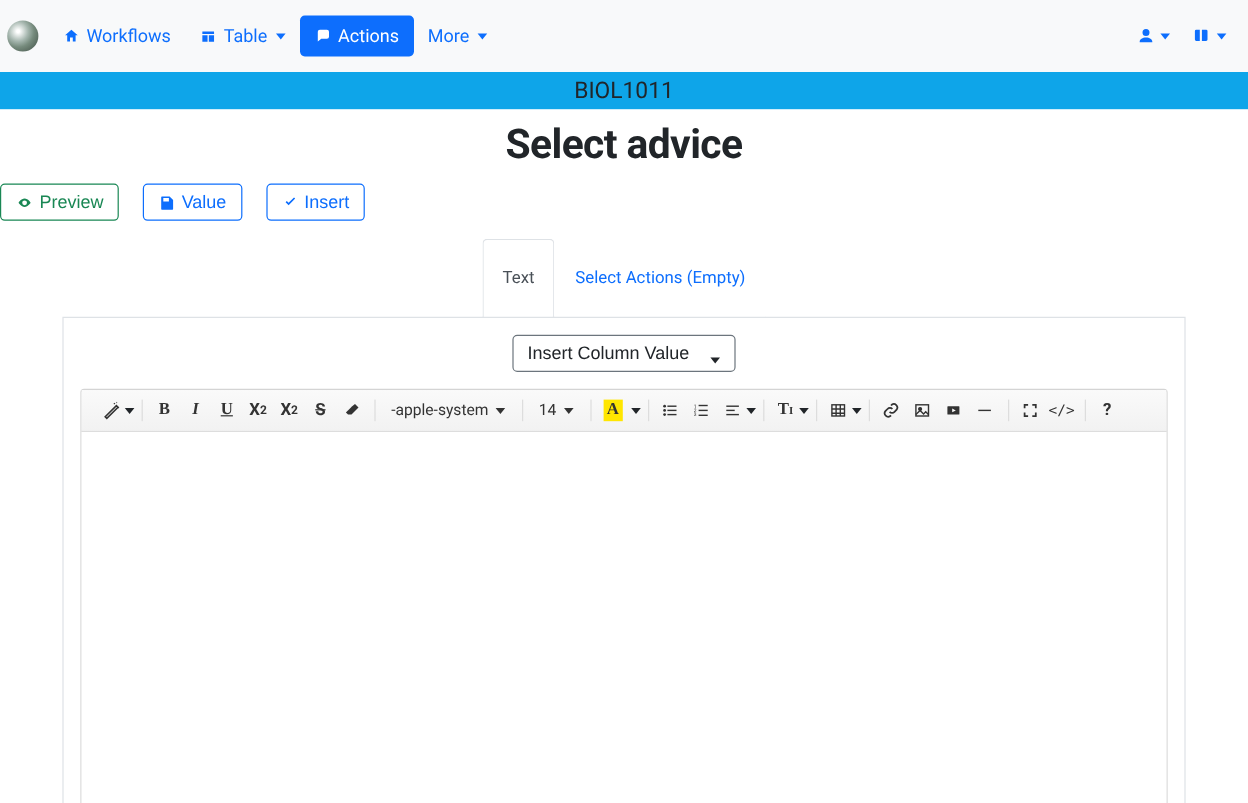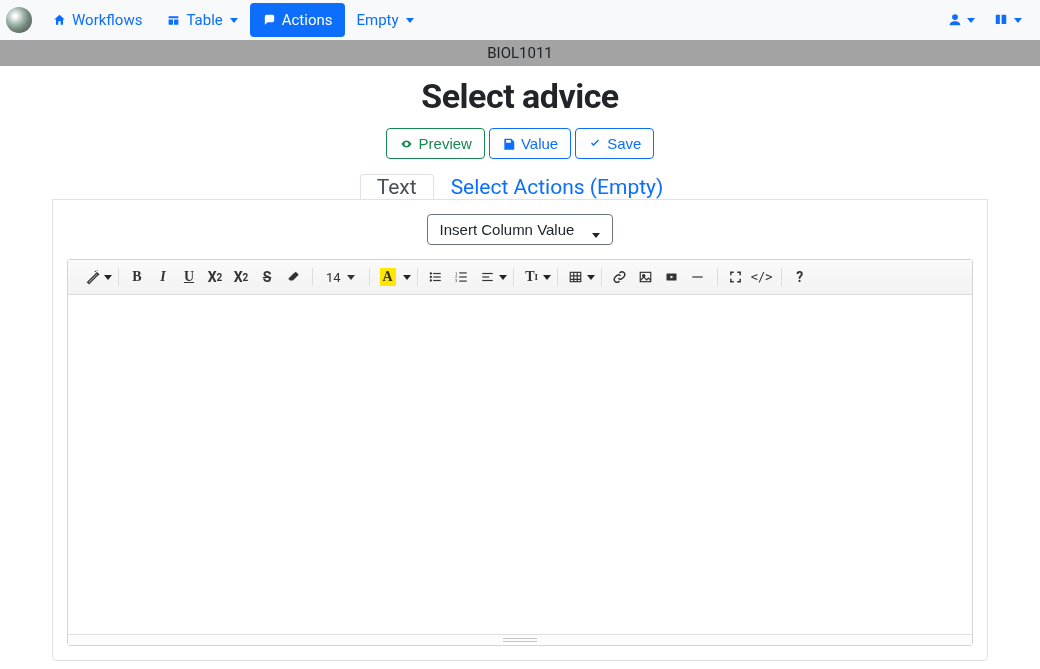--- a/index.html
+++ b/index.html
@@ -1,38 +1,38 @@
 <!DOCTYPE html>
 <html><head>
 <meta charset="utf-8">
 <style>
 * { box-sizing: border-box; margin: 0; padding: 0; }
 body { font-family: -apple-system, BlinkMacSystemFont, "Segoe UI", Roboto, sans-serif; font-size: 15px; color: #212529; background: #fff; }
 
-.navbar { background: #f8f9fa; height: 40px; display: flex; align-items: center; padding: 0 6px; justify-content: space-between; }
+.navbar { background: #f8f9fa; height: 60px; display: flex; align-items: center; padding: 0 6px; justify-content: space-between; }
 .nav-left { display: flex; align-items: center; gap: 0; }
 .logo { width: 26px; height: 26px; border-radius: 50%; background: radial-gradient(circle at 35% 35%, #fff 5%, #a5b6ae 35%, #768b7d 55%, #5c6e62 75%); margin-right: 8px; }
 .nav-item { display: inline-flex; align-items: center; gap: 5px; padding: 8px 12px; color: #0d6efd; text-decoration: none; cursor: pointer; border-radius: 4px; font-size: 15px; }
 .nav-item.active { background: #0d6efd; color: #fff; }
 .caret-down { display: inline-block; width: 0; height: 0; border-left: 4px solid transparent; border-right: 4px solid transparent; border-top: 5px solid currentColor; margin-left: 2px; vertical-align: middle; }
 .nav-right { display: flex; align-items: center; gap: 18px; padding-right: 12px; }
 .nav-right .nav-icon { color: #0d6efd; cursor: pointer; font-size: 15px; display: inline-flex; align-items: center; gap: 3px; }
 
-.course-banner { background: #a3a3a3; text-align: center; padding: 4px 0; font-size: 15px; color: #212529; }
+.course-banner { background: #0ea5e9; text-align: center; padding: 4px 0; font-size: 19px; color: #212529; }
 
 .page-title { text-align: center; font-size: 34px; font-weight: 700; margin: 10px 0 12px; letter-spacing: -0.5px; }
 
-.action-buttons { display: flex; justify-content: center; gap: 4px; margin-bottom: 14px; }
+.action-buttons { display: flex; justify-content: flex-start; gap: 20px; margin-bottom: 14px; }
 .btn { padding: 6px 12px; border-radius: 4px; font-size: 15px; cursor: pointer; background: #fff; display: inline-flex; align-items: center; gap: 5px; }
 .btn-outline-success { border: 1px solid #198754; color: #198754; }
 .btn-outline-primary { border: 1px solid #0d6efd; color: #0d6efd; }
 
 .tabs-wrap { display: flex; justify-content: center; }
 .tabs { display: flex; border-bottom: 1px solid #dee2e6; }
-.tab { padding: 0 16px; border: 1px solid transparent; border-top-left-radius: 4px; border-top-right-radius: 4px; cursor: pointer; color: #0d6efd; font-size: 21px; position: relative; bottom: -1px; background: #fff; text-align: right; }
+.tab { padding: 24px 16px; border: 1px solid transparent; border-top-left-radius: 4px; border-top-right-radius: 4px; cursor: pointer; color: #0d6efd; font-size: 14px; position: relative; bottom: -1px; background: #fff; text-align: right; }
 .tab.active { color: #495057; border-color: #dee2e6 #dee2e6 #fff; }
 
 .tab-content { border: 1px solid #dee2e6; border-top: none; margin: 0 52px 0; padding: 14px; position: relative; top: -1px; border-radius: 0 0 4px 4px; }
 .tabs-inner-border { border-top: 1px solid #dee2e6; }
 
 .insert-wrap { display: flex; justify-content: center; margin-bottom: 14px; }
 .insert-btn { border: 1px solid #6c757d; color: #212529; background: #fff; padding: 6px 12px; border-radius: 4px; font-size: 15px; cursor: pointer; display: inline-flex; align-items: flex-end; gap: 16px; }
 
 .editor { border: 1px solid #d4d4d4; border-radius: 3px; }
 .toolbar { background: linear-gradient(#fafafa,#f2f2f2); border-bottom: 1px solid #ddd; padding: 4px 6px; display: flex; flex-wrap: wrap; align-items: center; gap: 0; }
@@ -83,21 +83,21 @@
     <a class="nav-item active">
       <span>
         <svg width="15" height="14" viewBox="0 0 24 24" fill="currentColor">
             <path d="M4 3h13a3 3 0 013 3v7a3 3 0 01-3 3H9l-5 4V6a3 3 0 013-3z"></path>
           </svg>
       </span>
       <span>Actions</span>
     </a>
 
     <a class="nav-item">
-      <span>Empty</span>
+      <span>More</span>
       <span class="caret-down"></span>
     </a>
   </div>
 
   <div class="nav-right">
     <span class="nav-icon">
       <svg width="14" height="14" viewBox="0 0 24 24" fill="currentColor">
           <path d="M12 12a5 5 0 100-10 5 5 0 000 10zm0 2c-5 0-9 2.5-9 6v1h18v-1c0-3.5-4-6-9-6z"></path>
         </svg>
       <span class="caret-down"></span>
@@ -133,21 +133,21 @@
         </svg>
     </span>
     <span>Value</span>
   </button>
   <button class="btn btn-outline-primary">
     <span>
       <svg width="14" height="12" viewBox="0 0 24 24" fill="currentColor">
           <path d="M9 16l-5-5 2-2 3 3 9-9 2 2z"></path>
         </svg>
     </span>
-    <span>Save</span>
+    <span>Insert</span>
   </button>
 </div>
 
 <div class="tabs-wrap">
   <div class="tabs">
     <div class="tab active">
       <span>Text</span>
     </div>
     <div class="tab">
       <span>Select Actions (Empty)</span>
@@ -190,20 +190,26 @@
             <span class="sup" style="vertical-align:sub">2</span>
           </span>
         <span class="tool-btn strike">S</span>
         <span class="tool-btn">
           <svg width="15" height="14" viewBox="0 0 24 24" fill="currentColor">
               <path d="M16 3l5 5-10 10H6l-3-3 9-9z"></path>
             </svg>
         </span>
       </div>
 
+      <div class="tool-group">
+        <span class="tool-dd">
+          <span>-apple-system</span>
+          <span class="caret-down"></span>
+        </span>
+      </div>
 
       <div class="tool-group">
         <span class="tool-dd">
           <span>14</span>
           <span class="caret-down"></span>
         </span>
       </div>
 
       <div class="tool-group">
         <span class="tool-btn">

